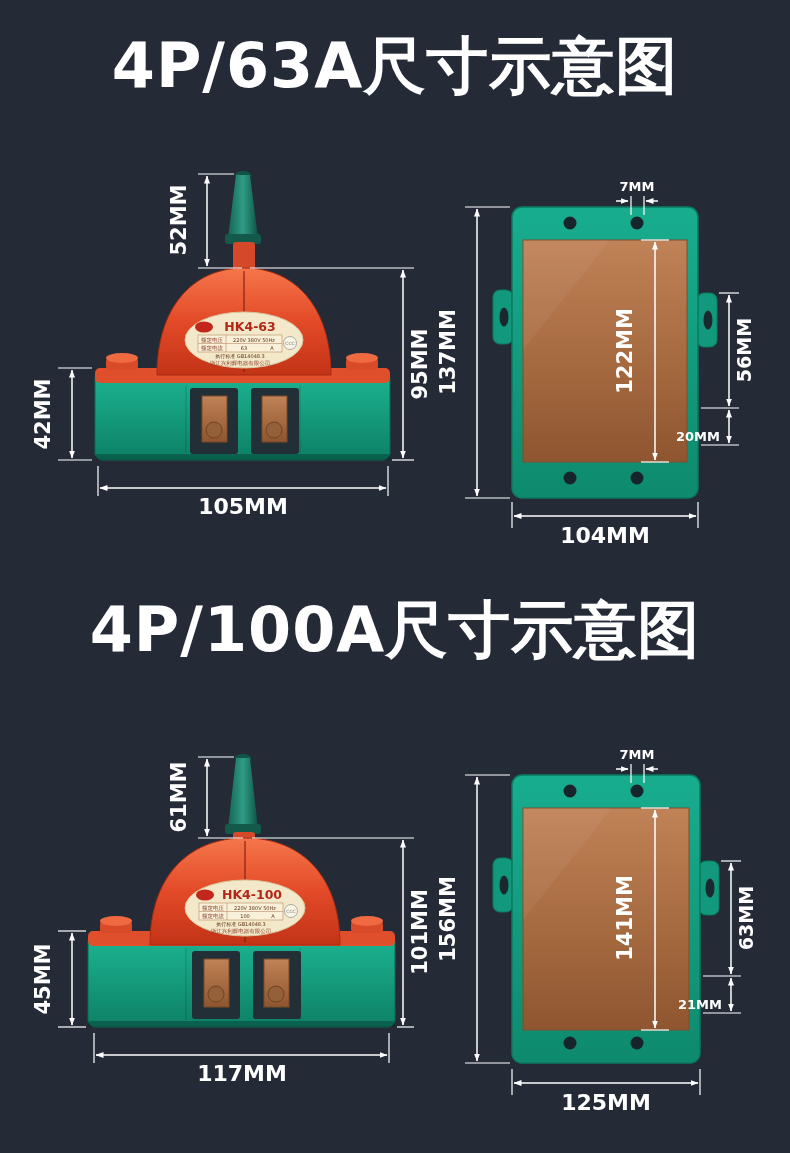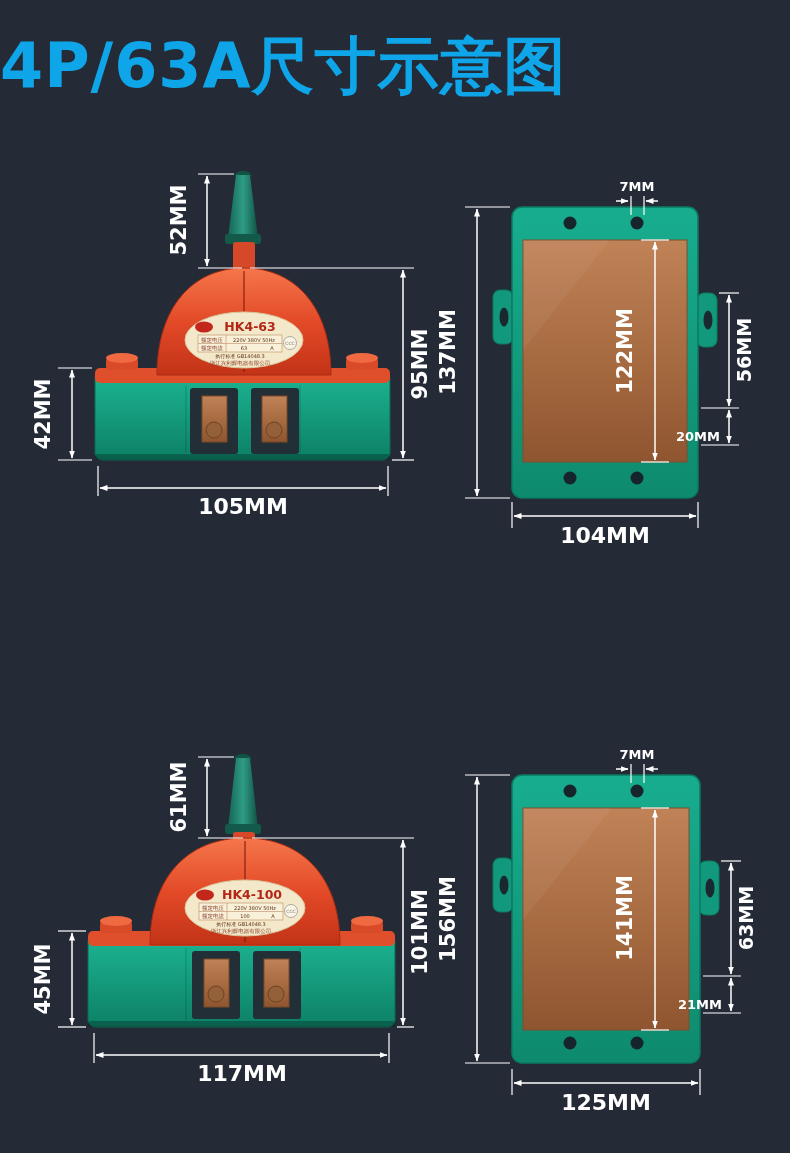--- a/index.html
+++ b/index.html
@@ -1,19 +1,19 @@
 <!DOCTYPE html>
 <html><head>
 <meta charset="utf-8">
 <style>
   *{box-sizing:border-box}
   html,body{margin:0;padding:0;background:#242b37}
   .page{position:relative;width:790px;height:1153px;background:#242b37;overflow:hidden;
         font-family:"DejaVu Sans","Liberation Sans",sans-serif}
-  .sec-title{position:absolute;left:0;width:790px;margin:0;color:#0ea5e9;
+  .sec-title{position:absolute;left:0;width:790px;margin:0;text-align:center;color:#ffffff;
              font-weight:800;font-size:62px;letter-spacing:1px;
              font-family:"DejaVu Sans","Liberation Sans",sans-serif;white-space:nowrap}
   #title-63a{top:24px}
   #title-100a{top:588px}
   svg.canvas{position:absolute;top:0;left:0}
   .dim{stroke:#fff;stroke-width:1.5;fill:none}
   .tick{stroke:#fff;stroke-width:1.2;fill:none}
   .dimtxt{fill:#fff;font-weight:bold;font-size:21px;text-anchor:middle;
           font-family:"DejaVu Sans","Liberation Sans",sans-serif}
   .small{font-size:13px}
@@ -25,20 +25,21 @@
   .lblspec{fill:#5f3118;font-size:5px;text-anchor:middle}
   .lblcert{fill:#777777;font-size:4.5px;text-anchor:middle}
   .seam{stroke:rgba(0,0,0,0.18);stroke-width:1}
 </style>
 </head>
 <body>
 
 <div class="page">
 
   <h1 class="sec-title" id="title-63a">4P/63A尺寸示意图</h1>
+  <h1 class="sec-title" id="title-100a">4P/100A尺寸示意图</h1>
 
   <svg class="canvas" width="790" height="1153" viewBox="0 0 790 1153" xmlns="http://www.w3.org/2000/svg">
     <defs>
       <linearGradient id="gDome" x1="0" y1="0" x2="0" y2="1">
         <stop offset="0" stop-color="#f5764b"></stop>
           <stop offset="0.5" stop-color="#e34a28"></stop>
           <stop offset="1" stop-color="#c23316"></stop>
       </linearGradient>
       <linearGradient id="gBase" x1="0" y1="0" x2="0" y2="1">
         <stop offset="0" stop-color="#1cb593"></stop>

